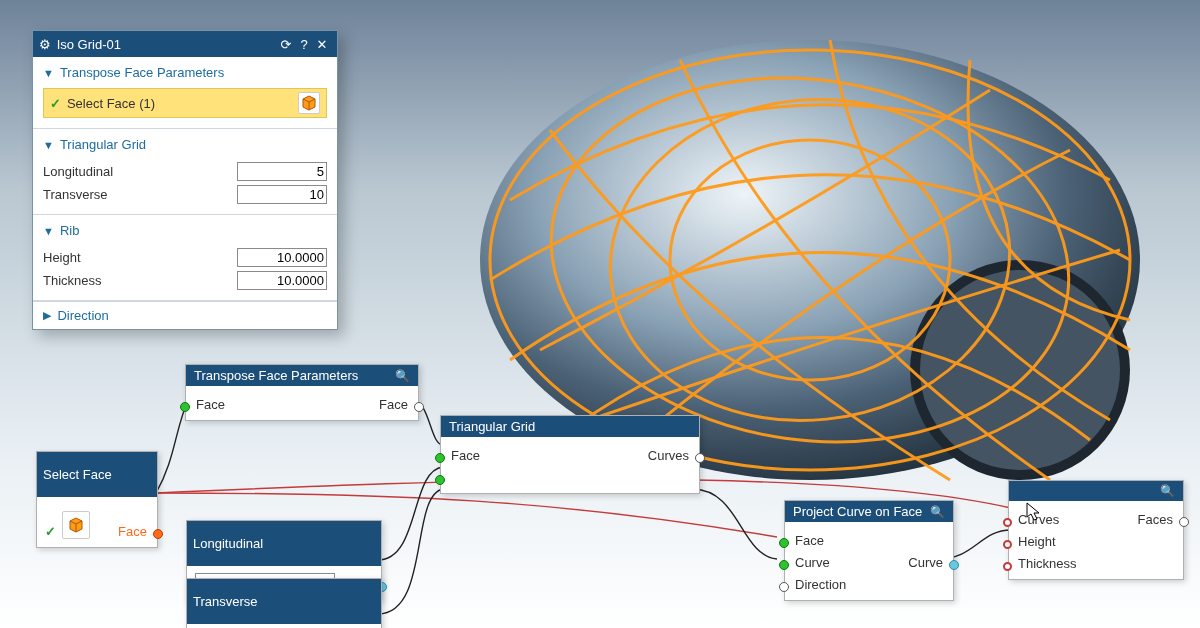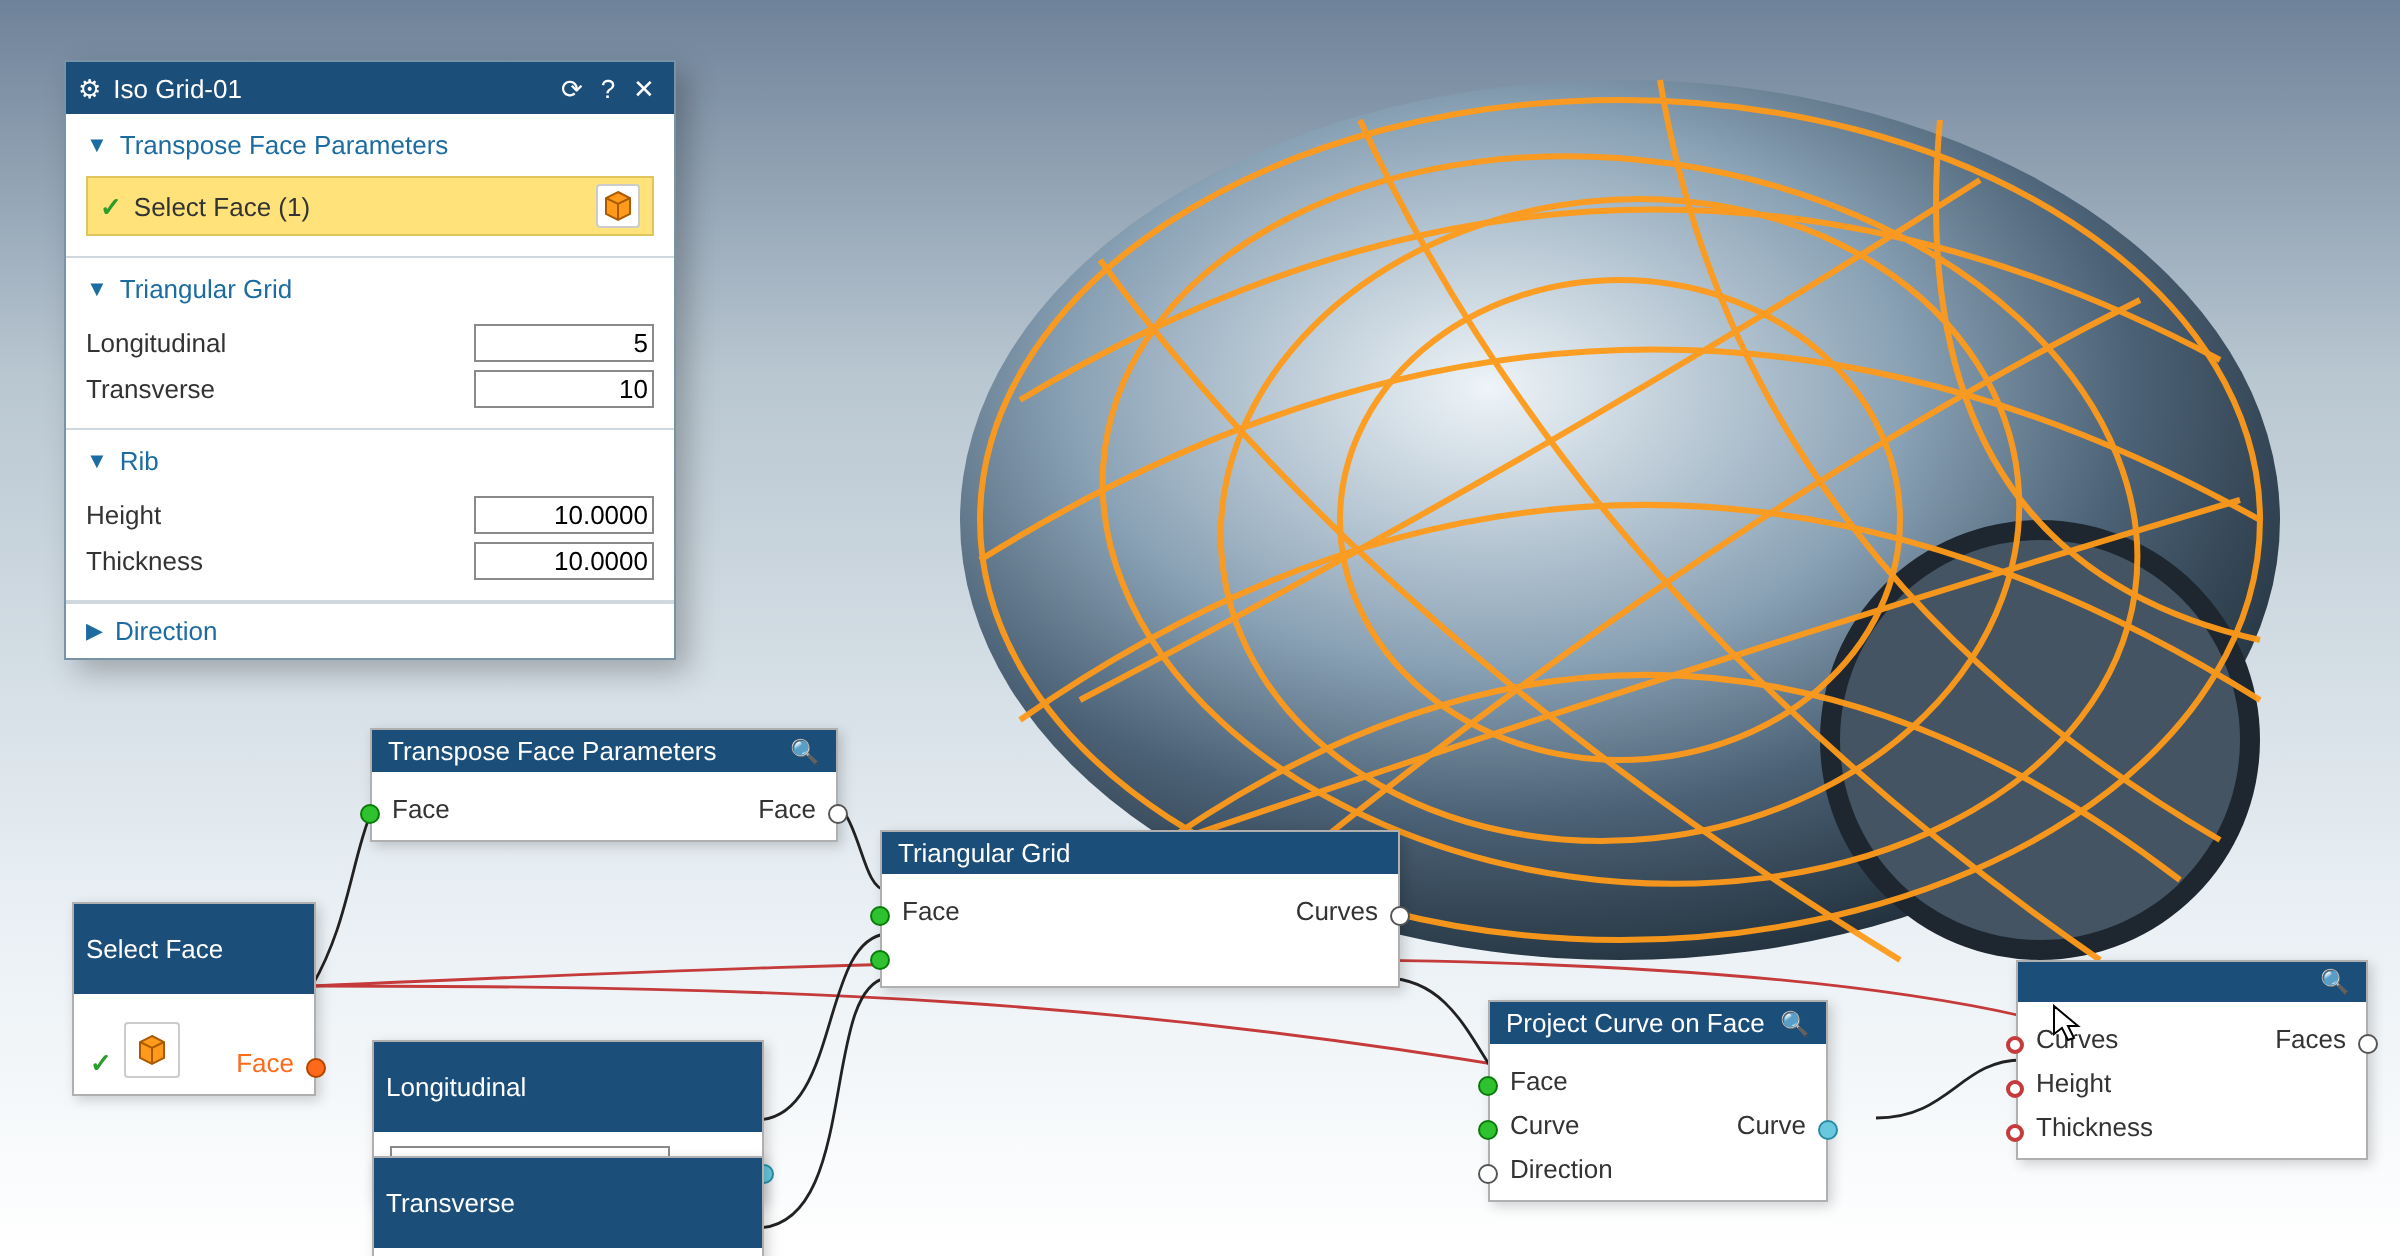--- a/index.html
+++ b/index.html
@@ -301,21 +301,21 @@
     </div>
   <div class="nbody">
     <div class="nrow">
       <span class="valbox">10</span>
       <span style="flex:1"></span>
       <span class="port cyan out"></span>
     </div>
   </div>
 </div>
 
-<div class="node" style="left:744px; top:500px; width:170px; z-index:12">
+<div class="node" style="left:784px; top:500px; width:170px; z-index:12">
   <div class="nhead">
     <span>Project Curve on Face</span>
     <span class="spacer"></span>
     <span class="mag">🔍</span>
   </div>
   <div class="nbody">
     <div class="nrow">
       <span class="port green in"></span>
       <span class="l">Face</span>
     </div>

